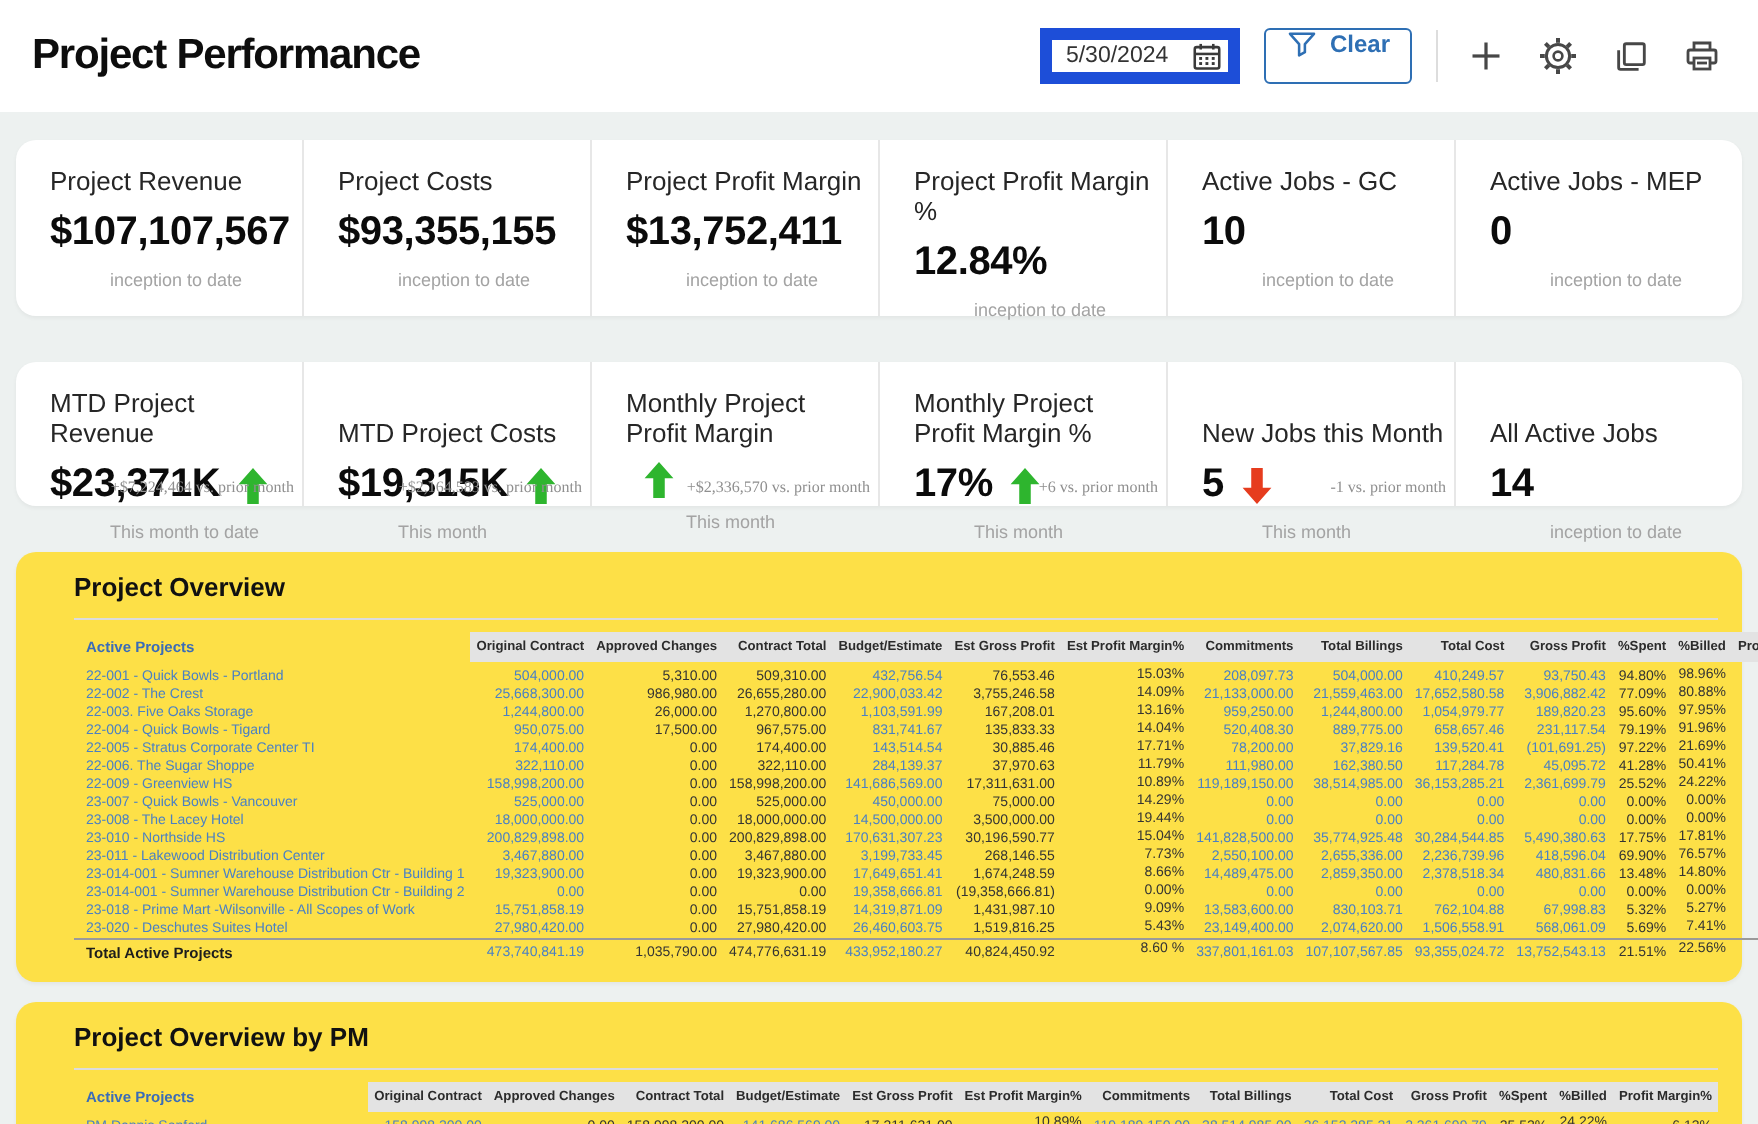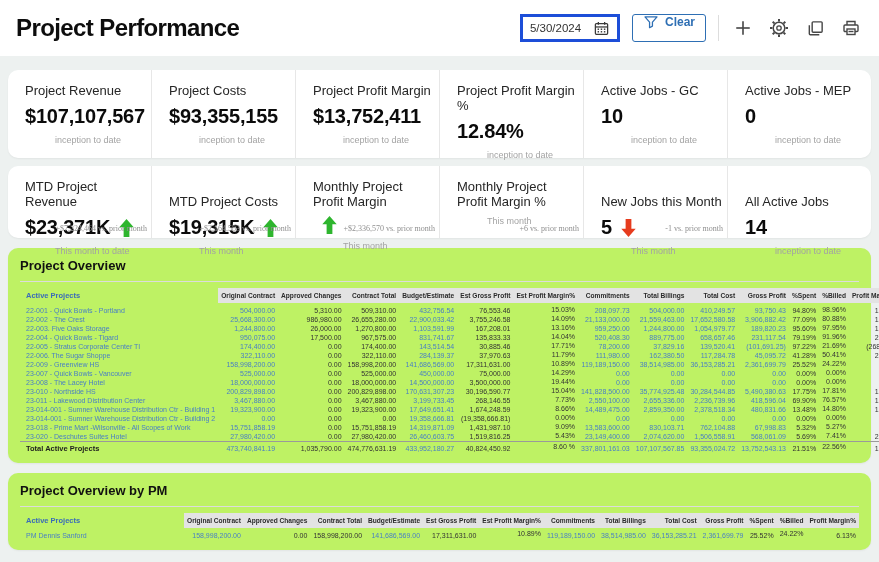--- a/index.html
+++ b/index.html
@@ -2,43 +2,43 @@
 <html><head>
 <meta charset="utf-8">
 <style>
   html,body{margin:0;padding:0;}
   body{
     width:879px;height:562px;overflow:hidden;background:#edf1f0;
     font-family:"Liberation Sans",sans-serif;-webkit-font-smoothing:antialiased;
   }
   
   .topbar{height:56px;background:#fff;display:flex;align-items:center;padding:0 16px;box-sizing:border-box;}
-  .page-title{font-size:24px;font-weight:bold;letter-spacing:-0.6px;color:#0d0d0d;margin:0;}
+  .page-title{font-size:21px;font-weight:bold;letter-spacing:-0.6px;color:#0d0d0d;margin:0;}
   .topbar-right{margin-left:auto;display:flex;align-items:center;gap:12px;}
-  .date-box{display:flex;align-items:center;justify-content:space-between;border:3px solid #1d4ed8;background:#fff;height:28px;width:100px;padding:0 7px;box-sizing:border-box;}
+  .date-box{display:flex;align-items:center;justify-content:space-between;border:6px solid #1d4ed8;background:#fff;height:28px;width:100px;padding:0 7px;box-sizing:border-box;}
   .date-input{border:none;outline:none;width:62px;font-size:11.5px;color:#333;font-family:inherit;padding:0;background:transparent;}
   .clear-btn{display:flex;align-items:flex-start;gap:6px;border:1.5px solid #2e6fb4;color:#2e6fb4;background:#fff;height:28px;padding:0 10px;border-radius:3px;font-size:12px;font-weight:bold;cursor:pointer;box-sizing:border-box;}
   .vdiv{width:1px;height:26px;background:#ddd;}
   .icon-btn{width:24px;height:24px;display:flex;align-items:center;justify-content:center;color:#474747;background:none;border:none;padding:0;cursor:pointer;}
   
   .content{padding:14px 8px 0;box-sizing:border-box;}
-  .kpi-row{background:#fff;border-radius:10px;display:flex;box-shadow:0 1px 2px rgba(0,0,0,.05);margin-bottom:8px;}
+  .kpi-row{background:#fff;border-radius:10px;display:flex;box-shadow:0 1px 2px rgba(0,0,0,.05);margin-bottom:23px;}
   .kpi-row-1{height:88px;}
   .kpi-row-2{height:72px;}
   .kpi-card{flex:1;position:relative;padding:13px 4px 0 17px;box-sizing:border-box;}
   .kpi-card + .kpi-card{border-left:1px solid #e7e7e7;}
   .kpi-label{font-size:13px;color:#262626;line-height:15px;}
   .kpi-row-2 .kpi-label{min-height:30px;display:flex;align-items:flex-end;}
   .kpi-value-row{margin-top:7px;display:flex;align-items:center;}
   .kpi-value{font-size:20px;font-weight:bold;color:#0b0b0b;letter-spacing:-0.2px;white-space:nowrap;}
   .kpi-arrow{margin-left:9px;flex:0 0 auto;}
   .kpi-sub{margin-top:7px;font-size:9px;color:#a3a3a3;padding-left:30px;}
   .kpi-compare{position:absolute;right:4px;bottom:5px;font-size:8px;color:#8f8f8f;white-space:nowrap;font-family:Liberation Serif, serif;}
   
-  .panel{background:#bef264;border-radius:10px;margin-top:10px;padding:10px 12px 10px 12px;box-shadow:0 1px 2px rgba(0,0,0,.05);}
+  .panel{background:#fde047;border-radius:10px;margin-top:10px;padding:10px 12px 10px 29px;box-shadow:0 1px 2px rgba(0,0,0,.05);}
   .panel-title{font-size:13px;font-weight:bold;color:#111;}
   .panel-rule{border-bottom:1px solid #dcdcdc;margin:8px 0 6px;}
   table{width:100%;border-collapse:collapse;table-layout:auto;}
   th{font-size:6.6px;font-weight:bold;color:#2b2b2b;background:#e3e3e3;text-align:right;padding:3px 3px;white-space:nowrap;}
   th.th-group{background:transparent;text-align:left;color:#3a6cb8;font-size:7.5px;padding-left:6px;width:26%;margin-left:40px;}
   td{font-size:7px;padding:0.8px 3px;text-align:right;white-space:nowrap;color:#222;line-height:7.4px;}
   tbody tr:first-child td{padding-top:4px;}
   td.name{text-align:left;padding-left:6px;overflow:hidden;margin-left:10px;}
   .blue{color:#4a80c4;}
   .dark{color:#333;}
@@ -198,20 +198,28 @@
             <svg width="15" height="18" viewBox="0 0 12 15">
               <path d="M6 0 L12 6.8 L8.4 6.8 L8.4 15 L3.6 15 L3.6 6.8 L0 6.8 Z" fill="#2eb52e"></path>
             </svg>
           </span>
         </div>
         <div class="kpi-sub">This month</div>
         <div class="kpi-compare">+$2,336,570 vs. prior month</div>
       </div>
       <div class="kpi-card">
         <div class="kpi-label">Monthly Project Profit Margin %</div>
+        <div class="kpi-value-row">
+          <span class="kpi-value">17%</span>
+          <span class="kpi-arrow" style="display:flex;">
+            <svg width="15" height="18" viewBox="0 0 12 15">
+              <path d="M6 0 L12 6.8 L8.4 6.8 L8.4 15 L3.6 15 L3.6 6.8 L0 6.8 Z" fill="#2eb52e"></path>
+            </svg>
+          </span>
+        </div>
         <div class="kpi-sub">This month</div>
         <div class="kpi-compare">+6 vs. prior month</div>
       </div>
       <div class="kpi-card">
         <div class="kpi-label">New Jobs this Month</div>
         <div class="kpi-value-row">
           <span class="kpi-value">5</span>
           <span class="kpi-arrow" style="display:flex;">
             <svg width="15" height="18" viewBox="0 0 12 15">
               <path d="M6 0 L12 6.8 L8.4 6.8 L8.4 15 L3.6 15 L3.6 6.8 L0 6.8 Z" fill="#e63c1e" transform="rotate(180 6 7.5)"></path>

